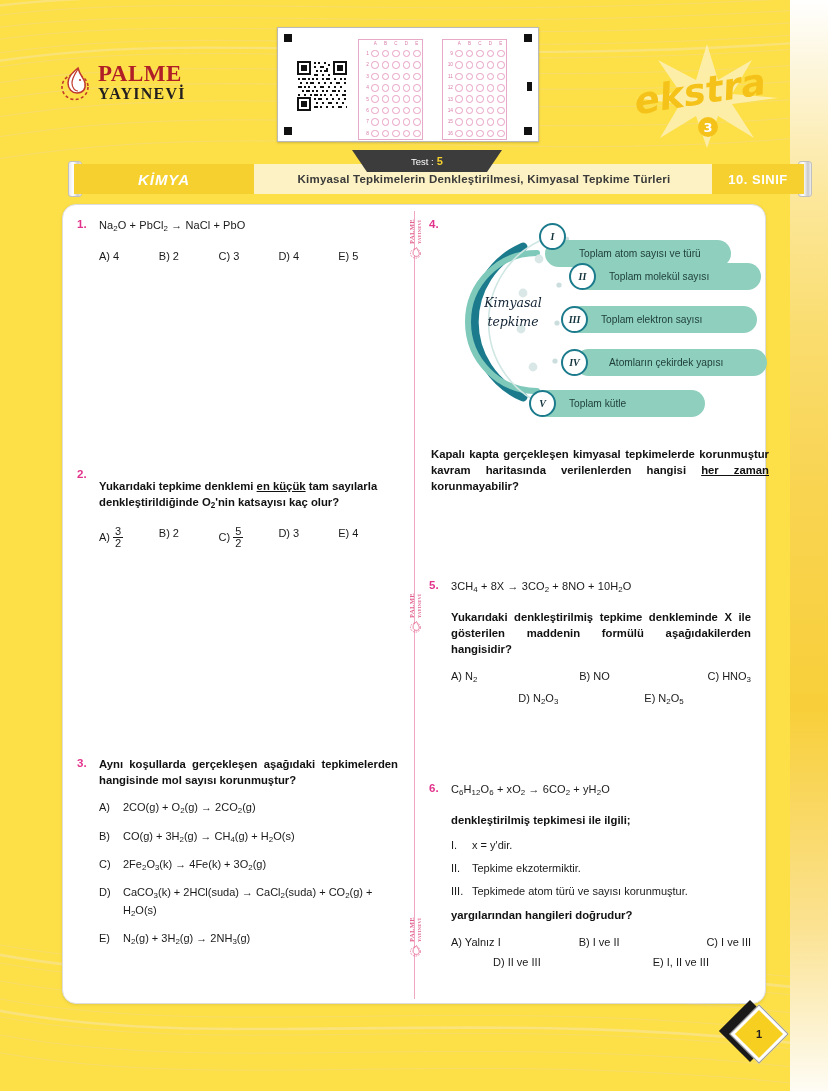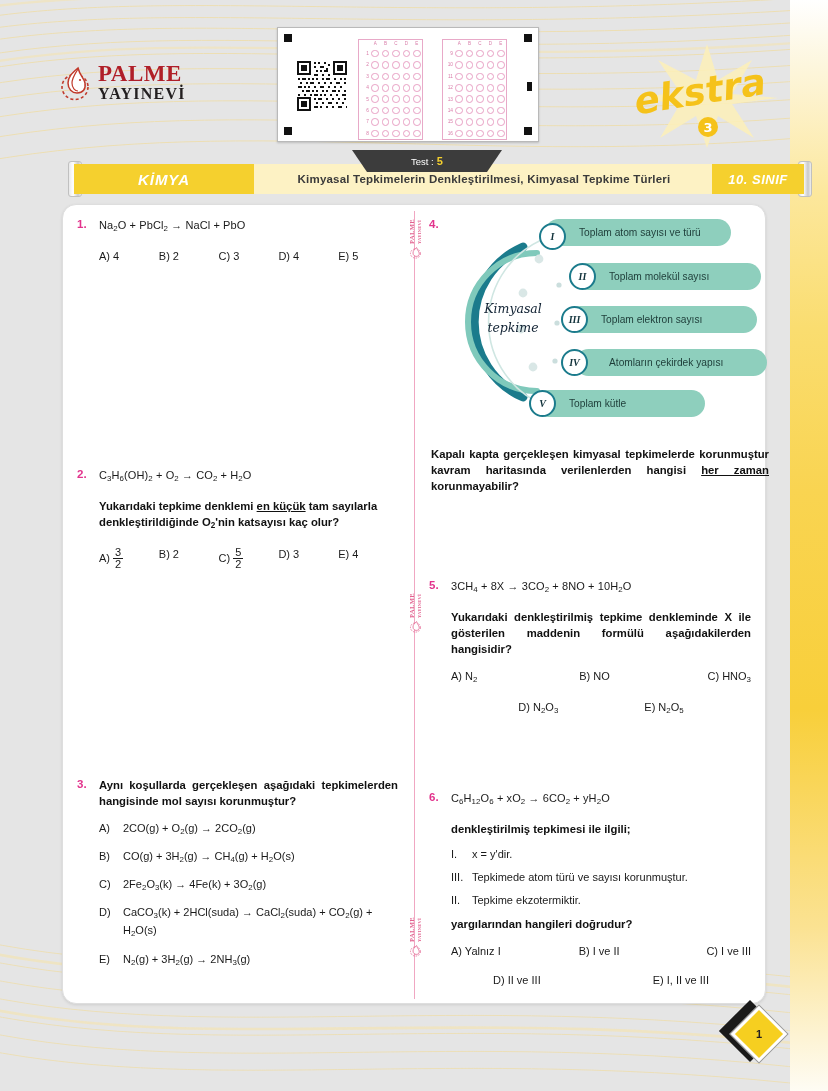--- a/index.html
+++ b/index.html
@@ -5,21 +5,21 @@
   * { box-sizing: border-box; margin: 0; padding: 0; }
   html, body {
     width: 828px; height: 1091px;
     font-family: "Liberation Sans", sans-serif;
     background: #ffffff;
     overflow: hidden;
   }
   .page {
     position: relative;
     width: 828px; height: 1091px;
-    background: #e5e5e5;
+    background: #fde047;
   }
 
   
   .bg-waves-top {
     position: absolute; left: 0; top: 0; width: 828px; height: 210px;
     overflow: hidden; pointer-events: none;
   }
   .bg-waves-bottom {
     position: absolute; left: 0; bottom: 0; width: 828px; height: 210px;
     overflow: hidden; pointer-events: none;
@@ -135,21 +135,21 @@
     font-size: 11.5px; font-weight: bold; color: #3a3a3a;
     letter-spacing: .2px;
   }
   .banner-grade {
     position: absolute; left: 650px; top: 14px;
     width: 92px; height: 30px; background: #f5d02e;
     display: flex; align-items: center; justify-content: center;
   }
   .banner-grade .lbl {
     font-size: 13px; font-weight: bold; color: #ffffff;
-    letter-spacing: .5px; font-style: italic;
+    letter-spacing: .5px; 
   }
   .roll {
     position: absolute; width: 14px; height: 36px;
     background: linear-gradient(to right,#e9e9e9,#ffffff 35%,#c9c9c9 75%,#efefef);
     border-radius: 3px; border: 1px solid #c0c0c0;
   }
   .roll-l { left: 6px; top: 11px; }
   .roll-r { left: 736px; top: 11px; }
   .test-tab {
     position: absolute; left: 290px; top: 0px;
@@ -206,21 +206,21 @@
   .stem {
     font-size: 11.3px; font-weight: bold; color: #111;
     line-height: 16px; text-align: justify; margin-top: 11px;
   }
   .stem.nj { text-align: left; }
   .u { text-decoration: underline; }
   .opts {
     display: flex; margin-top: 13px; font-size: 11px; color: #1a1a1a;
   }
   .opts .o { flex: 1 1 0; }
-  .opts.mid { justify-content: center; gap: 86px; margin-top: 17px; text-align: right; }
+  .opts.mid { justify-content: center; gap: 86px; margin-top: 8px; text-align: right; }
   .opts.mid .o { flex: 0 0 auto; }
   .opts-stack { margin-top: 12px; font-size: 11px; color: #1a1a1a; }
   .opts-stack .o {
     display: flex; margin-bottom: 10px; line-height: 15px;
   }
   .opts-stack .o .k { width: 24px; flex: 0 0 24px; }
   .frac {
     display: inline-flex; flex-direction: column; align-items: center;
     vertical-align: middle; line-height: 11px; margin-left: 3px;
     position: relative; top: -1px;
@@ -246,21 +246,21 @@
   }
   .cbadge {
     position: absolute; width: 27px; height: 27px;
     border-radius: 50%; background: #ffffff;
     border: 2.6px solid #1b7b8c;
     display: flex; align-items: center; justify-content: center;
     font-size: 10px; font-style: italic; font-weight: bold; color: #10313a;
     font-family: "Liberation Serif", serif;
   }
   .cmap-center {
-    position: absolute; left: 16px; top: 80px; width: 92px;
+    position: absolute; left: 16px; top: 74px; width: 92px;
     text-align: center;
     font-family: "DejaVu Serif", serif;
     font-style: italic; font-size: 12.5px; color: #123; line-height: 19px;
   }
 
   
   .pgnum {
     position: absolute; right: 36px; bottom: 22px;
     width: 66px; height: 66px;
   }
@@ -819,23 +819,20 @@
             <div class="o">C) 3</div>
             <div class="o">D) 4</div>
             <div class="o">E) 5</div>
           </div>
         </div>
       </div>
 
       <div class="q" style="margin-top:205px;">
         <div class="q-num">2.</div>
         <div class="q-body">
-          <div class="eq">
-            C<sub>3</sub>H<sub>6</sub>(OH)<sub>2</sub> + O<sub>2</sub> → CO<sub>2</sub> + H<sub>2</sub>O
-          </div>
           <div class="stem nj">
             <span>Yukarıdaki tepkime denklemi </span><span class="u">en küçük</span><span> tam sayılarla denkleştirildiğinde O<sub>2</sub>'nin katsayısı kaç olur?</span>
           </div>
           <div class="opts">
             <div class="o">
               <span>A)</span><span class="frac">
                   <span class="n">3</span>
                   <span class="d">2</span>
                 </span>
             </div>
@@ -920,21 +917,21 @@
                 <circle cx="94" cy="182" r="2.6"></circle>
                   <circle cx="100" cy="192" r="2.2"></circle>
               </g>
             </svg>
 
             <div class="cmap-center">
               <div>Kimyasal</div>
               <div>tepkime</div>
             </div>
 
-            <div class="cnode" style="left:94px; top:0; width:186px;">
+            <div class="cnode" style="left:94px; top:21px; width:186px;">
               <span class="txt">Toplam atom sayısı ve türü</span>
             </div>
             <div class="cbadge" style="left:88px; top:4px;">
               <span>I</span>
             </div>
 
             <div class="cnode" style="left:124px; top:44px; width:186px;">
               <span class="txt">Toplam molekül sayısı</span>
             </div>
             <div class="cbadge" style="left:118px; top:44px;">
@@ -994,26 +991,26 @@
           <div class="eq">
             C<sub>6</sub>H<sub>12</sub>O<sub>6</sub> + xO<sub>2</sub> → 6CO<sub>2</sub> + yH<sub>2</sub>O
           </div>
           <div class="stem">denkleştirilmiş tepkimesi ile ilgili;</div>
           <div class="rlist">
             <div class="r">
               <span class="k">I.</span>
               <span>x = y'dir.</span>
             </div>
             <div class="r">
+              <span class="k">II.</span>
+              <span>Tepkime ekzotermiktir.</span>
+            </div>
+            <div class="r">
               <span class="k">III.</span>
               <span>Tepkimede atom türü ve sayısı korunmuştur.</span>
-            </div>
-            <div class="r">
-              <span class="k">II.</span>
-              <span>Tepkime ekzotermiktir.</span>
             </div>
           </div>
           <div class="stem" style="margin-top:4px;">yargılarından hangileri doğrudur?</div>
           <div class="opts">
             <div class="o">A) Yalnız I</div>
             <div class="o">B) I ve II</div>
             <div class="o" style="flex:0 0 auto;">C) I ve III</div>
           </div>
           <div class="opts mid" style="gap:112px;">
             <div class="o">D) II ve III</div>

